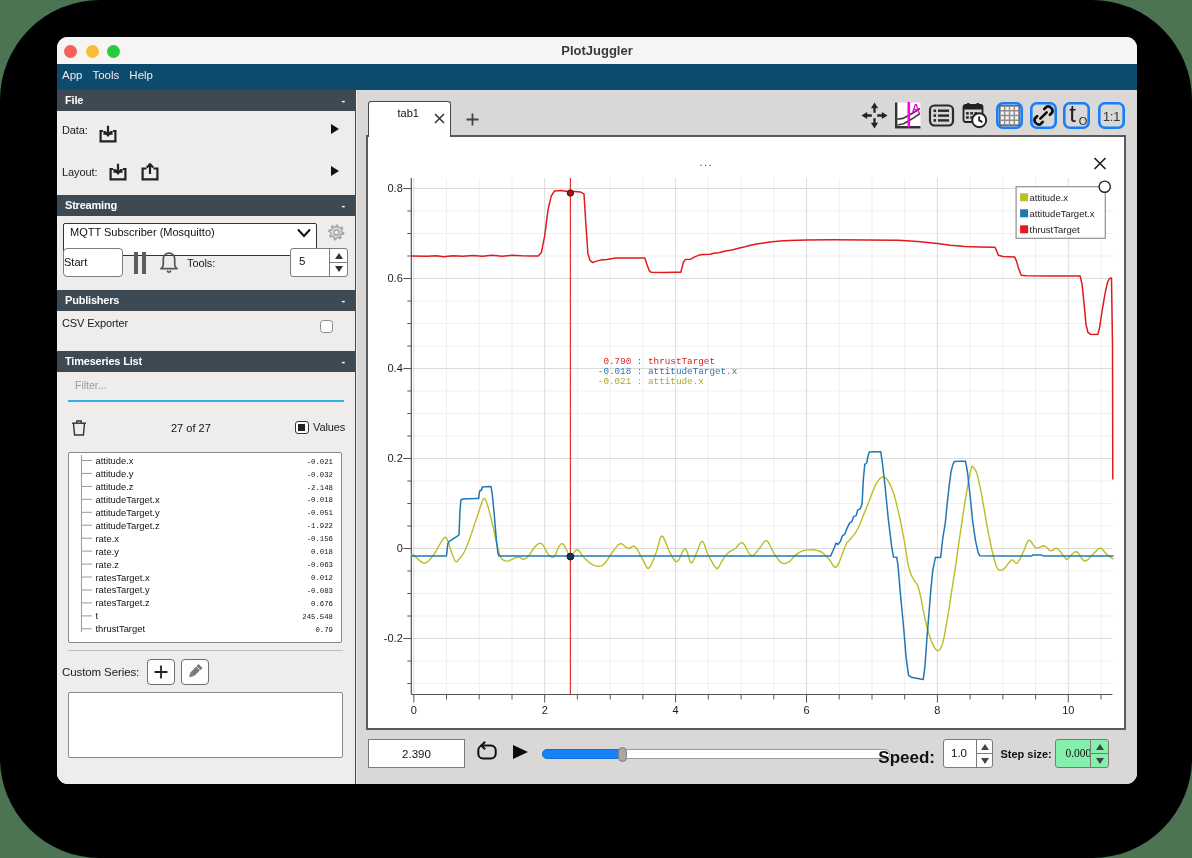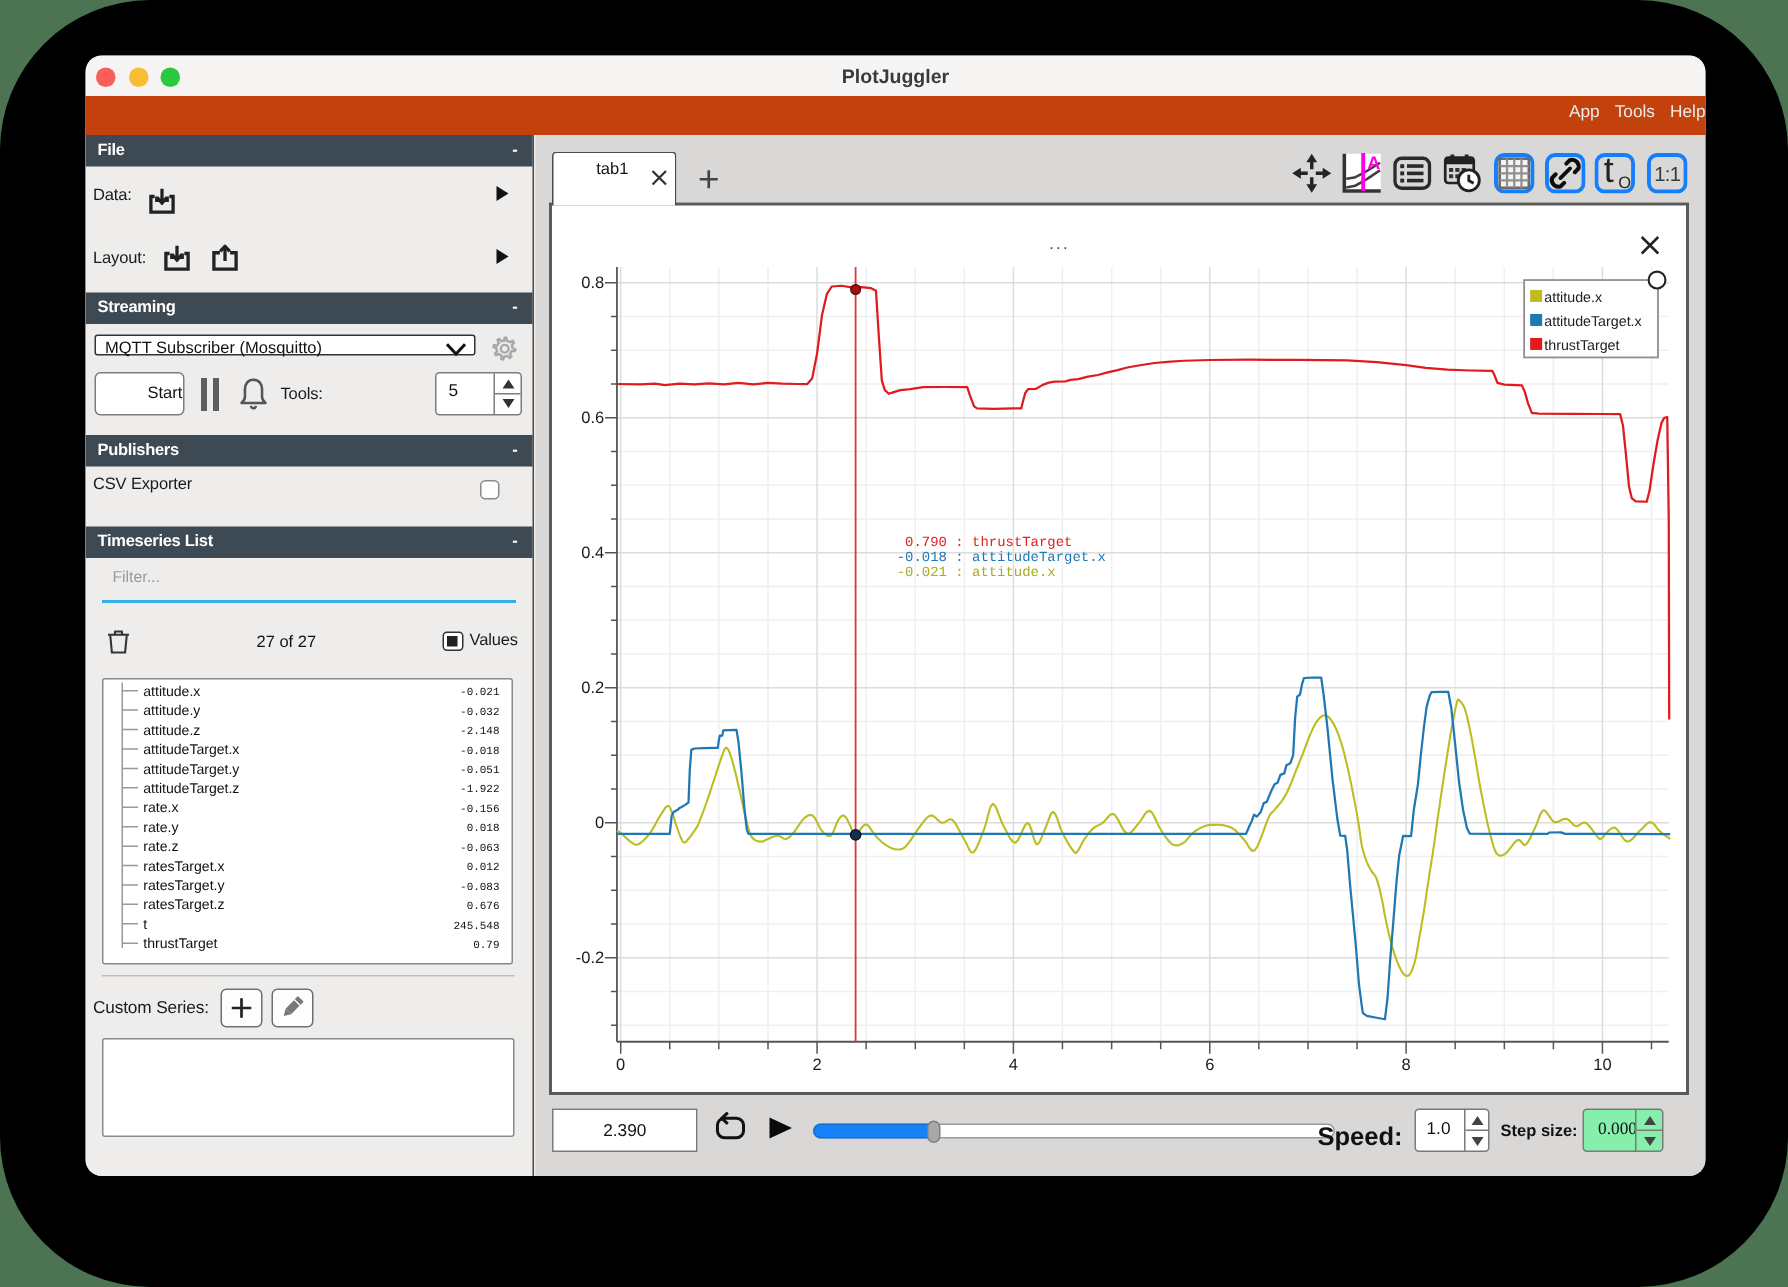--- a/index.html
+++ b/index.html
@@ -3,21 +3,21 @@
 * { margin:0; padding:0; box-sizing:border-box; }
 body { width:1192px; height:858px; background:#4c7352; position:relative;
   font-family:"Liberation Sans", sans-serif; overflow:hidden; }
 #blackbg { position:absolute; inset:0; background:#000; border-radius:100px; }
 #win { position:absolute; left:57px; top:37px; width:1080px; height:747px;
   border-radius:11px; background:#ecebe9; overflow:hidden; }
 .abs { position:absolute; }
 #titlebar { left:0; top:0; width:1080px; height:27px; background:#f6f5f3; }
 #title { width:100%; text-align:center; font-size:13px; font-weight:bold; color:#3a3a3a; line-height:27px; }
 .tl { top:7.5px; width:13px; height:13px; border-radius:50%; }
-#menubar { left:0; top:27px; width:1080px; height:26px; background:#c2410c; color:#ececec; font-size:11.5px;text-align:right; }
+#menubar { left:0; top:27px; width:1080px; height:26px; background:#0c4a6e; color:#ececec; font-size:11.5px; }
 #menubar span { display:inline-block; margin-top:5px; }
 #leftpanel { left:0; top:53px; width:299px; height:694px; background:#eeedeb; border-right:1px solid #4a4a4a; }
 .sechdr { left:0; width:298px; height:20.5px; background:#3d4953; color:#fff; font-size:11px; font-weight:bold; line-height:20.5px; padding-left:8px; letter-spacing:-0.2px; }
 .sechdr .minus { position:absolute; right:10px; top:0; font-weight:bold; }
 .lbl { font-size:11px; color:#1a1a1a; letter-spacing:-0.1px; }
 #rightarea { left:300px; top:53px; width:780px; height:694px; background:#d9d8d6; }
 #tab1 { left:10.5px; top:11px; width:83px; height:36px; background:#fff; border:1px solid #4a4a4a; border-bottom:none; border-radius:3px 3px 0 0; z-index:5; }
 #plotbox { left:9px; top:44.5px; width:759.5px; height:595px; background:#ffffff; border:2px solid #5a5a5a; }
 svg text { font-family:"Liberation Sans", sans-serif; }
 svg text.mono { font-family:"Liberation Mono", monospace; }
@@ -57,34 +57,34 @@
     </svg>
     <svg class="abs" style="left:83px;top:72.5px;" width="20" height="19" viewBox="0 0 20 19">
       <path d="M5.5 5.5 L2.6 5.5 L2.6 16.4 L17.4 16.4 L17.4 5.5 L14.5 5.5" fill="none" stroke="#222" stroke-width="2.2" stroke-linecap="square"></path>
       <line x1="10" y1="1.6" x2="10" y2="11" stroke="#222" stroke-width="2.2"></line>
       <path d="M6.8 4.6 L10 1.2 L13.2 4.6" fill="none" stroke="#222" stroke-width="2.2"></path>
     </svg>
     <div class="abs" style="left:274px;top:76px;width:0;height:0;border-left:8px solid #111;border-top:5.5px solid transparent;border-bottom:5.5px solid transparent;"></div>
 
     <div class="abs sechdr" style="top:105px;">Streaming<span class="minus">-</span></div>
 
-    <div class="abs" style="left:6px;top:132.8px;width:254px;height:14px;background:#fff;border:1.5px solid #333;border-radius:2px;">
+    <div class="abs" style="left:6px;top:132.8px;width:254px;height:33px;background:#fff;border:1.5px solid #333;border-radius:2px;">
       <div style="font-size:11px;color:#111;margin:2.5px 0 0 6px;">MQTT Subscriber (Mosquitto)</div>
       <svg class="abs" style="right:4px;top:3px;" width="16" height="12" viewBox="0 0 16 12">
           <path d="M2 2.5 L8 9 L14 2.5" fill="none" stroke="#111" stroke-width="2"></path>
         </svg>
     </div>
     <svg class="abs" style="left:270px;top:132.5px;" width="19" height="19" viewBox="0 0 19 19">
       <g fill="none" stroke="#a8a8a8" stroke-width="1.6">
       <circle cx="9.5" cy="9.5" r="2.6"></circle>
       <path d="M9.5 2.2 L10.6 2.2 L11 4.3 A5.5 5.5 0 0 1 12.9 5.1 L14.8 4.2 L15.6 5.4 L14.3 7 A5.5 5.5 0 0 1 14.6 9 L16.6 9.9 L16.2 11.1 L14.1 11.1 A5.5 5.5 0 0 1 13 12.8 L13.9 14.8 L12.8 15.6 L11.2 14.2 A5.5 5.5 0 0 1 9.2 14.7 L8.4 16.6 L7.2 16.3 L7.3 14.1 A5.5 5.5 0 0 1 5.7 13 L3.7 13.9 L3 12.8 L4.4 11.2 A5.5 5.5 0 0 1 3.9 9.2 L2 8.4 L2.3 7.2 L4.5 7.3 A5.5 5.5 0 0 1 5.6 5.6 L4.7 3.7 L5.8 3 L7.4 4.4 A5.5 5.5 0 0 1 9.1 4.2 Z"></path>
       </g>
     </svg>
 
-    <div class="abs" style="left:6px;top:158.3px;width:59.5px;height:29px;background:#fff;border:1px solid #7d7d7d;border-radius:4px;text-align:right;font-size:11px;color:#111;line-height:27px;">Start</div>
+    <div class="abs" style="left:6px;top:158.3px;width:59.5px;height:29px;background:#fff;border:1px solid #7d7d7d;border-radius:4px;text-align:left;font-size:11px;color:#111;line-height:27px;">Start</div>
     <div class="abs" style="left:76.5px;top:162px;width:4.5px;height:22px;background:#5d5d5d;"></div>
     <div class="abs" style="left:84.5px;top:162px;width:4.5px;height:22px;background:#5d5d5d;"></div>
     <svg class="abs" style="left:101px;top:161px;" width="22" height="23" viewBox="0 0 22 23">
       <path d="M11 2.2 C7.2 2.2 5.3 5.2 5.3 8.4 L5.3 13.5 C5.3 15.5 4.2 16.6 3 17.6 L19 17.6 C17.8 16.6 16.7 15.5 16.7 13.5 L16.7 8.4 C16.7 5.2 14.8 2.2 11 2.2 Z" fill="none" stroke="#555" stroke-width="1.7" stroke-linejoin="round"></path>
       <path d="M9.2 19.6 C9.5 20.6 10.2 21.2 11 21.2 C11.8 21.2 12.5 20.6 12.8 19.6" fill="none" stroke="#555" stroke-width="1.6"></path>
     </svg>
     <div class="abs lbl" style="left:130px;top:166.5px;">Tools:</div>
     <div class="abs" style="left:233px;top:158.3px;width:58px;height:29px;background:#fff;border:1px solid #7d7d7d;border-radius:3px;">
       <div style="font-size:11.5px;color:#111;margin:6px 0 0 8px;">5</div>
       <div class="abs" style="right:17.5px;top:0;width:1px;height:27px;background:#7d7d7d;"></div>

